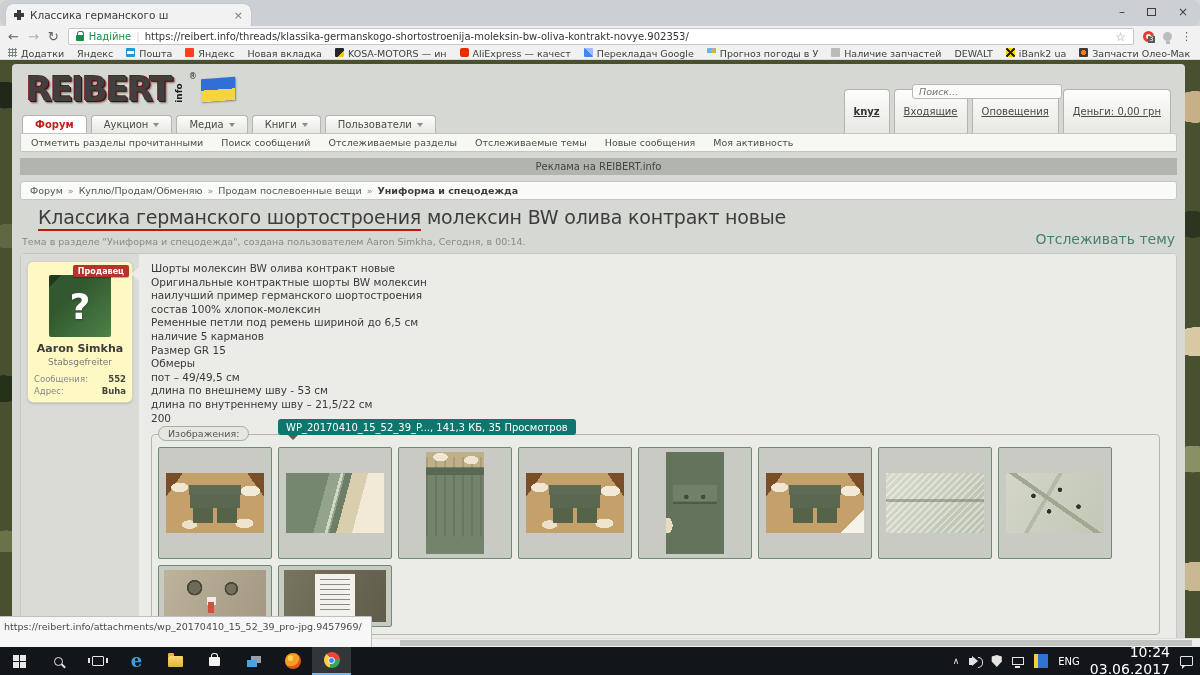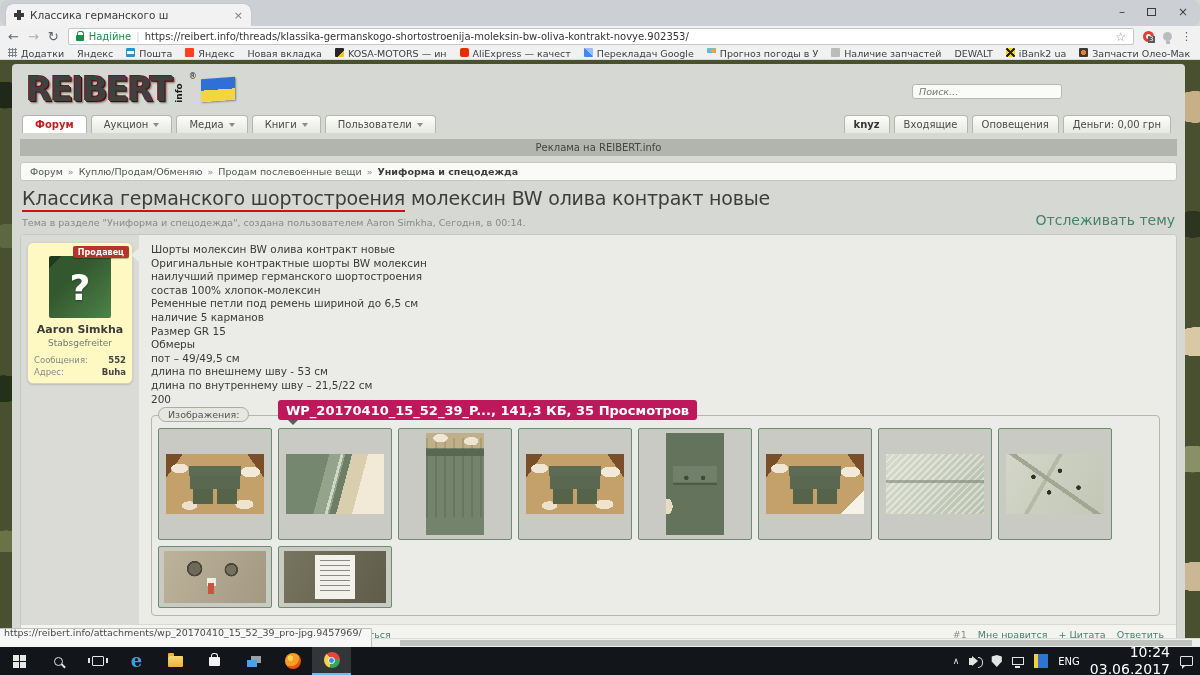--- a/index.html
+++ b/index.html
@@ -84,36 +84,36 @@
   .flag { width:34px; height:23px; margin:8px 0 0 4px; transform:skewY(-4deg);
           background:linear-gradient(180deg,#2f6fd6 0 50%, #f5d53f 50%); box-shadow:1px 1px 2px rgba(0,0,0,.4); }
   .search-wrap { position:absolute; right:115px; top:12px; }
   .search-input { width:150px; height:15px; border:1px solid #b7bab2; border-radius:3px; background:#fbfbfa;
                   font-size:9.5px; font-style:italic; color:#777; padding:0 6px; font-family:"DejaVu Sans",sans-serif; }
   .tab-row { display:flex; align-items:flex-end; height:21px; padding:0 2px; }
   .stab { border:1px solid #b3b6ad; border-bottom:none; border-radius:4px 4px 0 0; margin-right:4px;
           background:linear-gradient(#fdfdfc,#e7e8e2); font-size:10px; color:#4a4a46; padding:3px 12px 3px;
           display:flex; align-items:center; gap:5px; white-space:nowrap; }
   .stab.active { background:#fff; color:#c02020; font-weight:bold; }
-  .stab.userbtn { padding:3px 9px; }
+  .stab.userbtn { padding:16px 9px;text-decoration:underline; }
   .stab.userbtn.bold { font-weight:bold; color:#333; }
   .drop-arrow { width:0; height:0; border-left:3.5px solid transparent; border-right:3.5px solid transparent;
                 border-top:4px solid #8a8d84; }
   .tabs-spacer { flex:1; }
   .subnav { background:#f7f8f4; border:1px solid #c3c6bd; border-bottom:1px solid #c3c6bd; border-radius:0 3px 0 0;
             display:flex; gap:18px; padding:3px 10px; font-size:9.5px; color:#45523f; margin:0 0px; }
   .subnav span { white-space:nowrap; }
 
   .ad-band { margin:6px 8px 0; background:#b2b4ae; text-align:center; font-size:10px; color:#44443e; padding:3px 0; }
   .crumb-bar { margin:6px 8px 0; background:#fafaf8; border:1px solid #c5c8c0; border-radius:3px;
                padding:3px 9px; font-size:9.5px; color:#4c5a50; display:flex; gap:5px; align-items:center; }
   .crumb-bar .last { font-weight:bold; color:#3c3c3a; }
   .crumb-sep { color:#8a8a86; }
 
-  .title-block { margin:6px 10px 0; }
+  .title-block { margin:6px 26px 0; }
   .page-title { font-size:19px; color:#3d3d3b; font-weight:400; letter-spacing:-0.2px; }
   .title-underline { border-bottom:2.5px solid #c41414; padding-bottom:1px; }
   .meta-row { display:flex; justify-content:space-between; align-items:flex-end; margin:3px 10px 0; }
   .subtitle { font-size:9.5px; color:#8a8a86; }
   .watch-link { font-size:14px; color:#468070; }
 
   
   .post { margin:6px 8px 0; background:#f0f1ed; border:1px solid #c6c9c2; border-radius:4px; overflow:hidden; }
   .post-main { display:flex; }
   .sidebar { width:118px; flex:none; background:#dadbd6; padding:7px 6px; }
@@ -134,22 +134,22 @@
 
   .message { flex:1; background:#ebece7; padding:8px 12px 6px; position:relative; }
   .message::before { content:""; position:absolute; left:-8px; top:13px; width:0; height:0;
                      border-top:7px solid transparent; border-bottom:7px solid transparent; border-right:8px solid #ebece7; }
   .post-line { font-size:10.5px; color:#3a3a3a; line-height:13.6px; }
 
   .images-fieldset { margin:9px 4px 2px 0; border:1px solid #b4b7ae; border-radius:4px; position:relative;
                      padding:12px 6px 7px; }
   .images-legend { position:absolute; top:-9px; left:6px; background:#e6e7e1; border:1px solid #a9ac9f;
                    border-radius:8px; padding:1px 9px; font-size:9.5px; color:#555; }
-  .attach-tooltip { position:absolute; top:-16px; left:126px; background:#be185d; color:#fff; font-size:13px;
-                    font-weight:bold; padding:2.5px 8px; border-radius:3px; white-space:nowrap; z-index:5; }
+  .attach-tooltip { position:absolute; top:-16px; left:126px; background:#0f766e; color:#fff; font-size:10px;
+                    font-weight:normal; padding:2.5px 8px; border-radius:3px; white-space:nowrap; z-index:5; }
   .attach-tooltip::after { content:""; position:absolute; left:10px; bottom:-5px; width:0; height:0;
                            border-left:5px solid transparent; border-right:5px solid transparent; border-top:5px solid #5b5b5b; }
   .thumbs { display:flex; flex-wrap:wrap; gap:6px; }
   .thumb { width:114px; height:112px; background:#c9cac4; border:1px solid #6d8d71; border-radius:2px;
            display:flex; align-items:center; justify-content:center; }
   .thumb.short { height:62px; }
 
   .ph { width:98px; height:60px; }
   .ph.tall { width:58px; height:102px; }
   .ph1, .ph4, .ph6 { background:
@@ -216,21 +216,21 @@
 
   .post-footer { background:#f3f4f0; border-top:1px solid #d8dad2; padding:4px 12px 4px 130px;
                  display:flex; justify-content:space-between; font-size:9.5px; color:#7d7d79; }
   .pf-left, .pf-right { display:flex; gap:11px; align-items:center; }
   .pf-link { color:#468070; }
   .pf-num { color:#8c8c88; }
 
   
   .hscroll { position:absolute; left:0; right:0; bottom:0; height:9px; background:#f0f0ef; border-top:1px solid #dcdcdc; }
   .hscroll-thumb { position:absolute; left:400px; right:8px; top:1px; bottom:1px; background:#c1c3c1; }
-  .status-popup { position:absolute; left:0; bottom:0; height:19px; background:#f7f7f7; border:1px solid #bfbfbf;
+  .status-popup { position:absolute; left:0; bottom:0; height:31px; background:#f7f7f7; border:1px solid #bfbfbf;
                   border-left:none; border-bottom:none; border-radius:0 2px 0 0; display:flex; align-items:center;
                   padding:0 9px 12px 4px; font-size:9.5px; color:#4a4a4a; white-space:nowrap; }
 
   
   .taskbar { position:absolute; left:0; right:0; bottom:0; height:28px; background:#121519; display:flex; align-items:stretch; }
   .tb-slot { width:39px; display:flex; align-items:center; justify-content:center; position:relative; }
   .tb-slot.active { background:rgba(255,255,255,.14); border-bottom:2px solid #76b9ed; }
   .win-start { width:13px; height:13px;
     background: linear-gradient(#e8e8e8,#e8e8e8) 0 0/6px 6px no-repeat,
                 linear-gradient(#e8e8e8,#e8e8e8) 7px 0/6px 6px no-repeat,
@@ -412,20 +412,28 @@
               <span>Входящие</span>
             </span>
           <span class="stab userbtn">
               <span>Оповещения</span>
             </span>
           <span class="stab userbtn">
               <span>Деньги: 0,00 грн</span>
             </span>
         </div>
 
+        <div class="subnav">
+          <span>Отметить разделы прочитанными</span>
+          <span>Поиск сообщений</span>
+          <span>Отслеживаемые разделы</span>
+          <span>Отслеживаемые темы</span>
+          <span>Новые сообщения</span>
+          <span>Моя активность</span>
+        </div>
       </div>
 
       <div class="ad-band">Реклама на REIBERT.info</div>
 
       <div class="crumb-bar">
         <span>Форум</span>
         <span class="crumb-sep">»</span>
         <span>Куплю/Продам/Обменяю</span>
         <span class="crumb-sep">»</span>
         <span>Продам послевоенные вещи</span>

